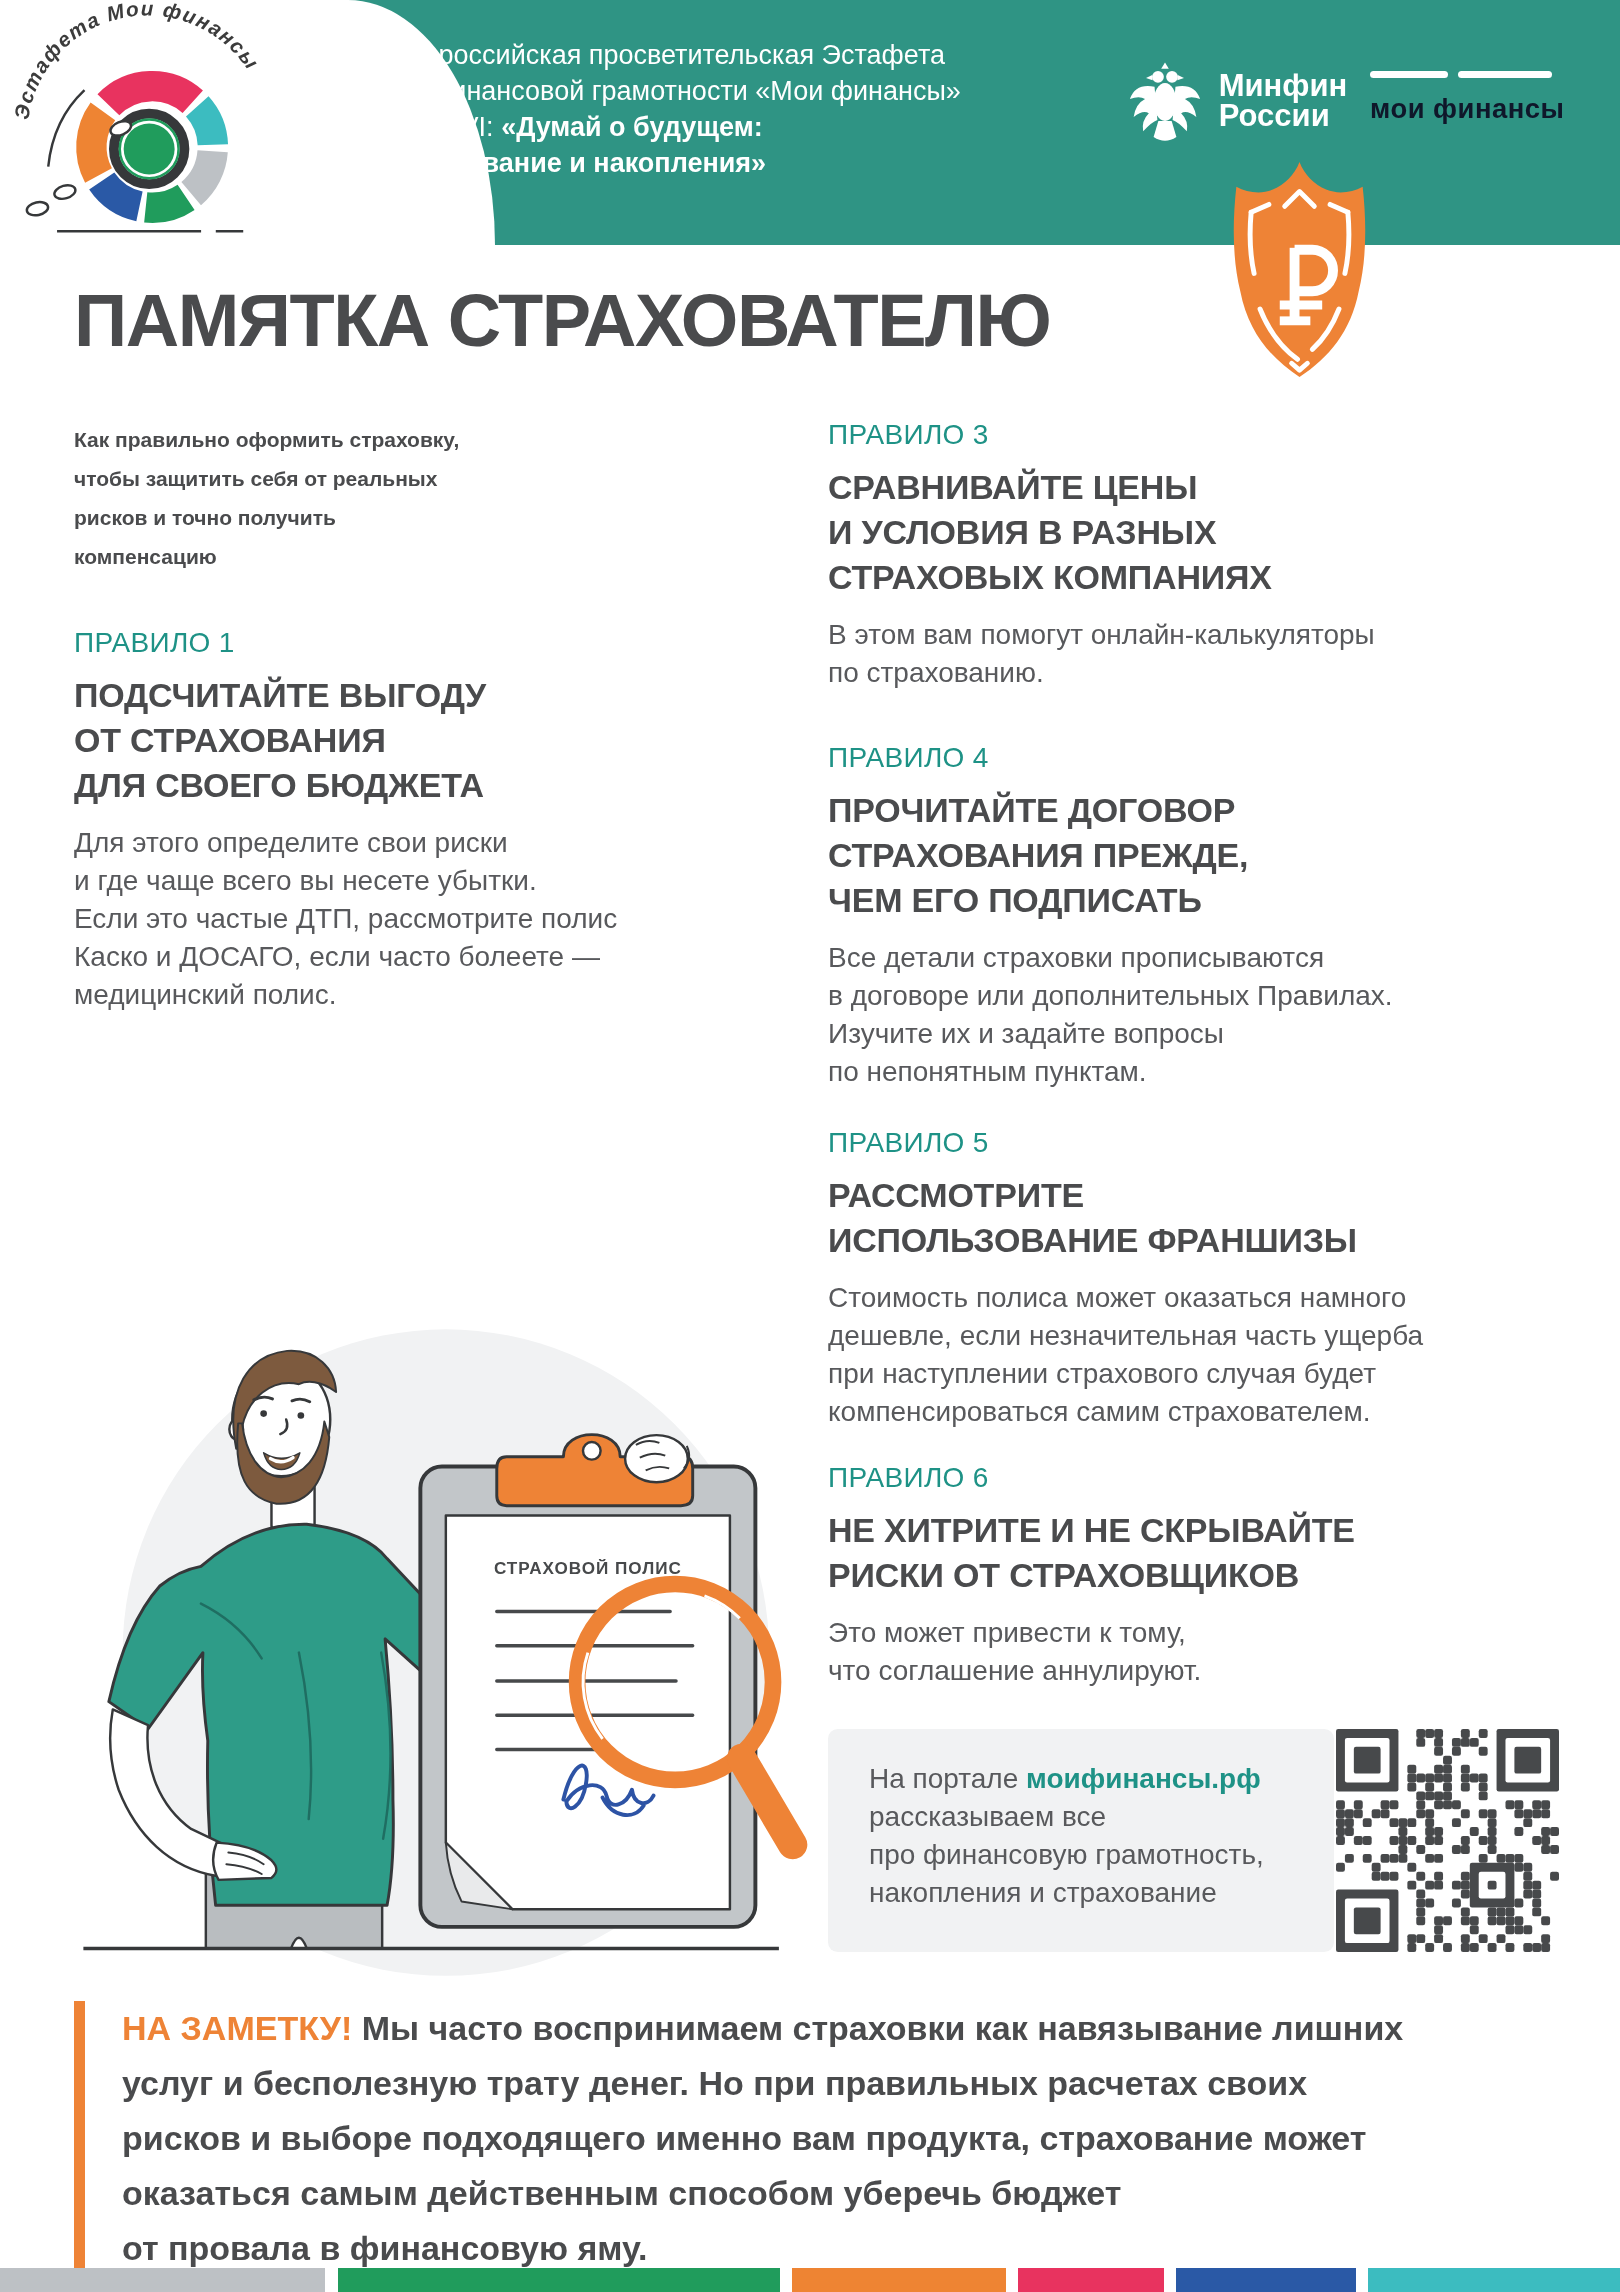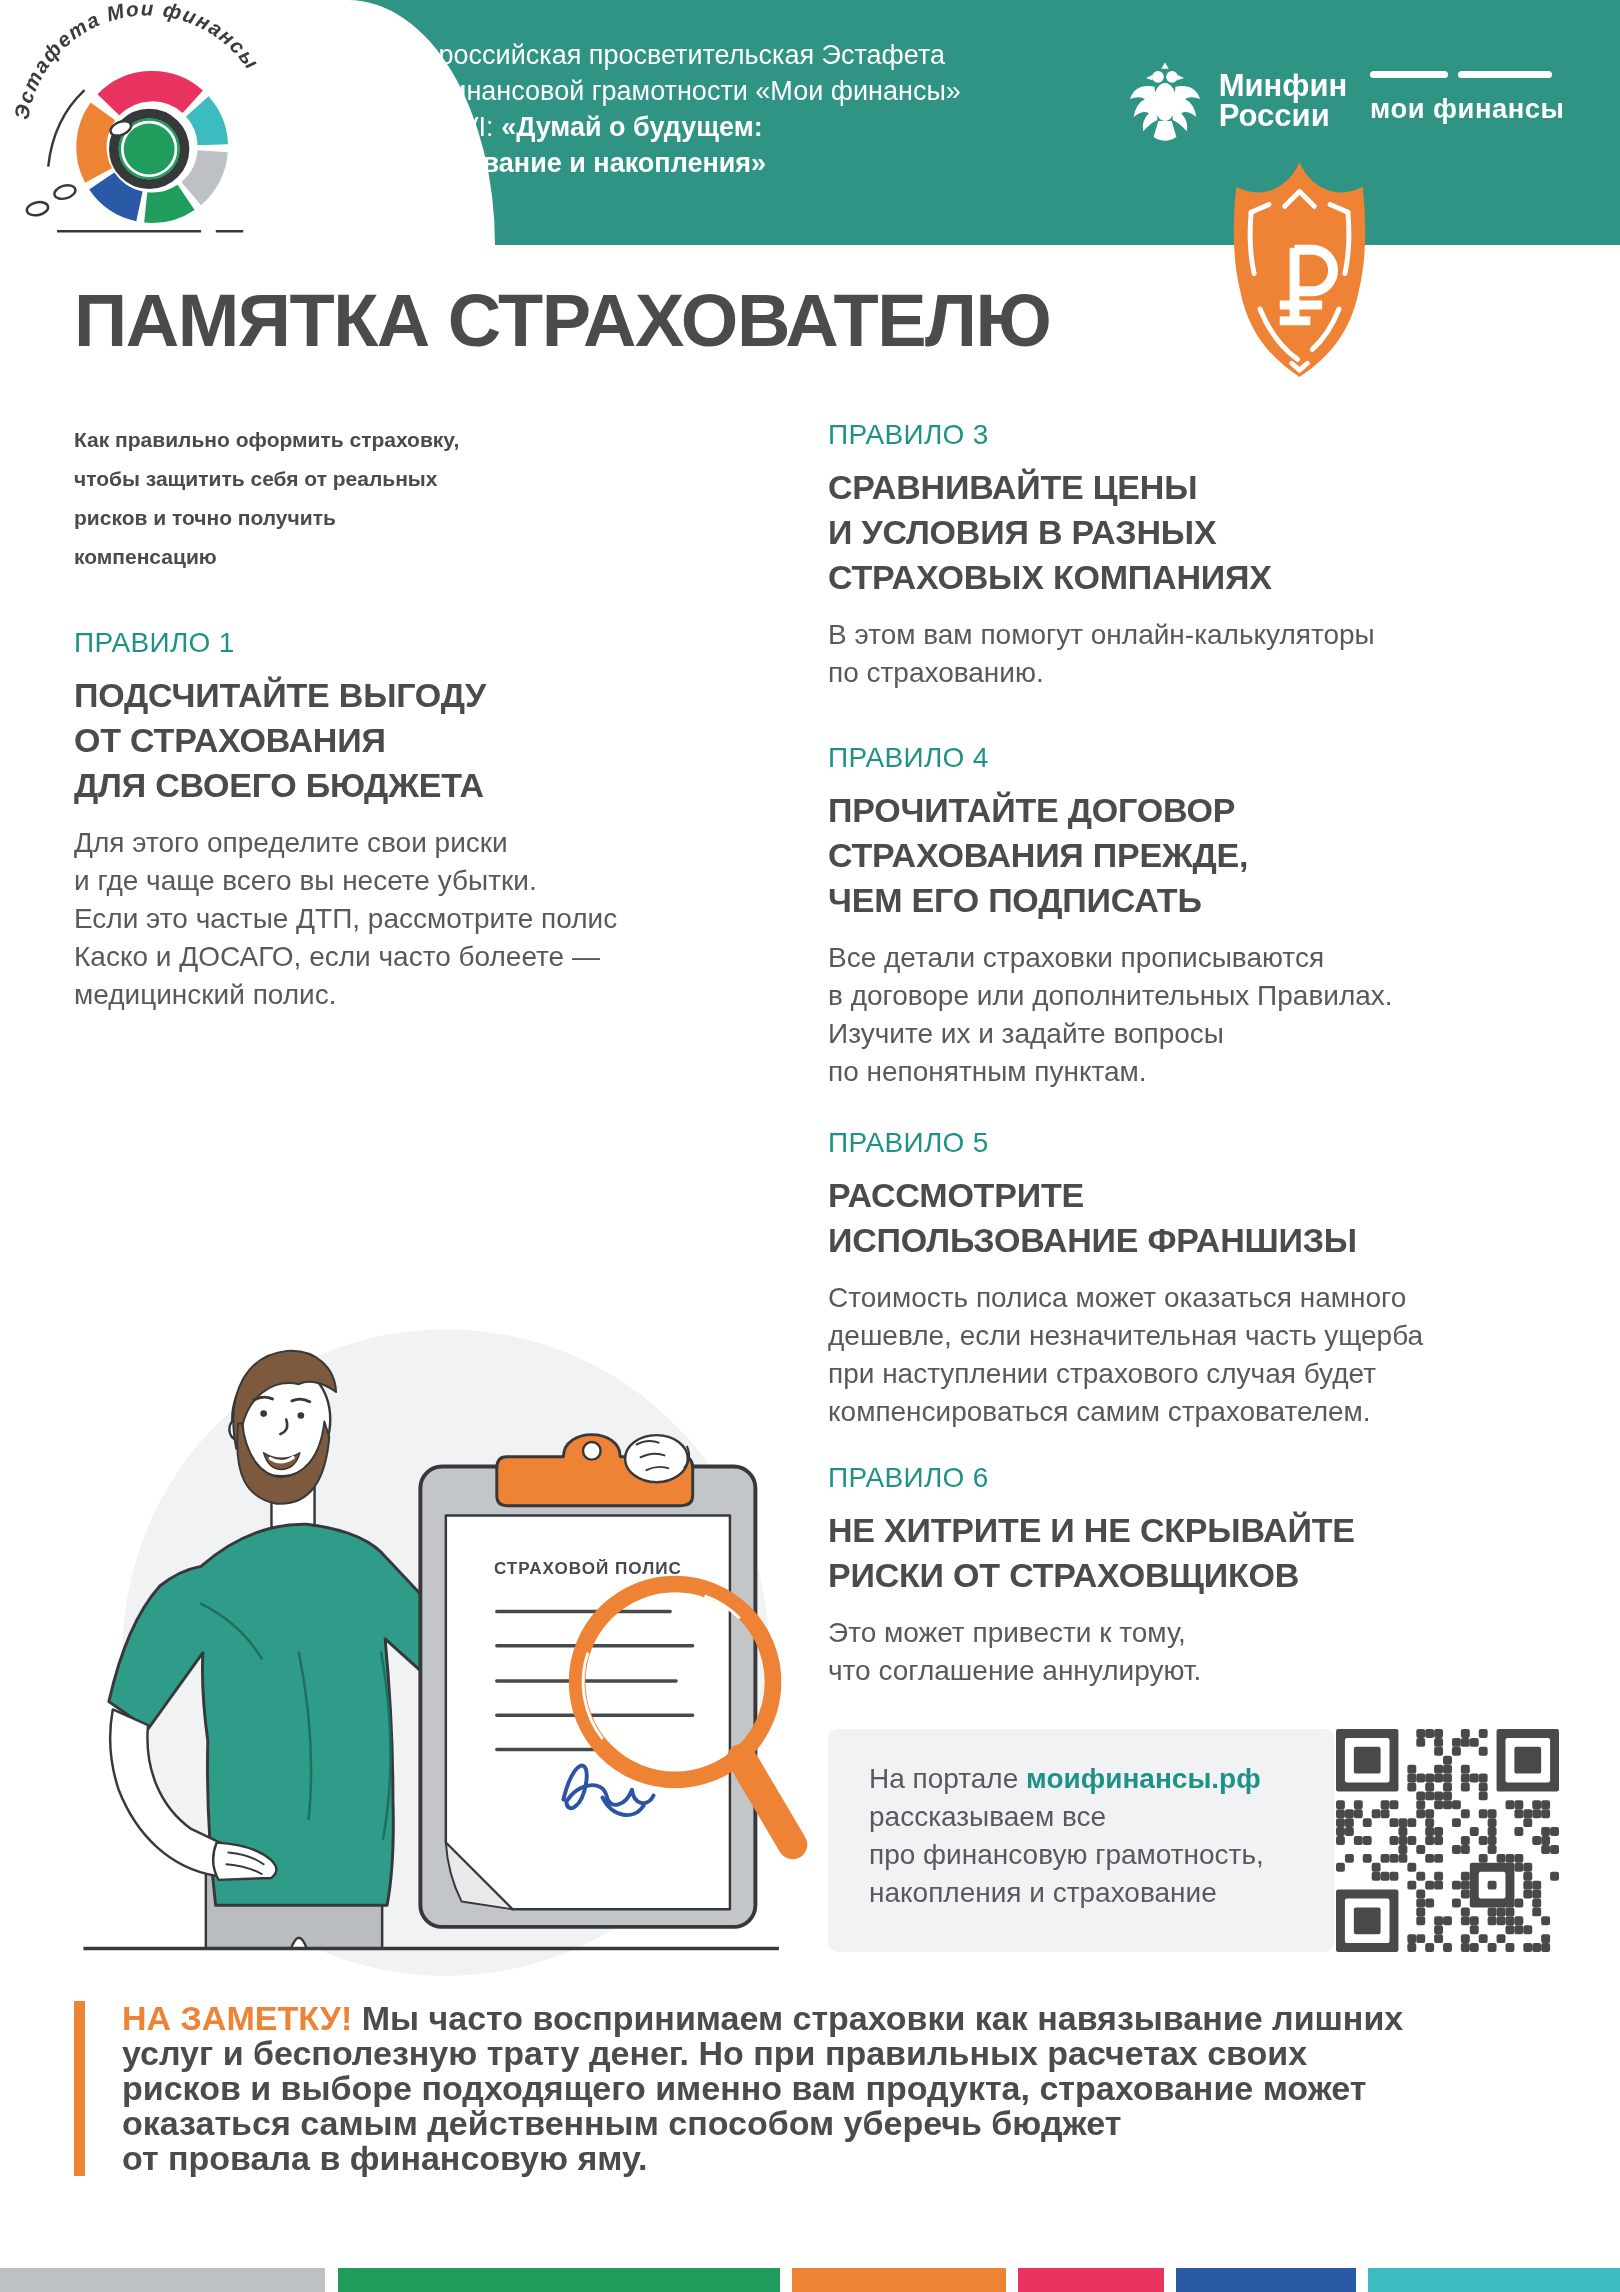--- a/index.html
+++ b/index.html
@@ -8,21 +8,21 @@
   .pre{white-space:pre-line;}
 
   
   .hdr{position:absolute;left:0;top:0;width:1620px;height:245px;background:var(--teal-header);}
   .blob{position:absolute;left:0;top:0;width:495px;height:245px;background:#fff;
         border-top-right-radius:147px 245px;}
   .hdr-text{position:absolute;left:392px;top:37px;color:#fff;font-size:27px;line-height:36px;font-weight:400;}
   .hdr-text b{font-weight:700;}
   .minfin{position:absolute;left:1127px;top:57px;display:flex;gap:15.7px;color:#fff;}
   .minfin-label{font-size:31px;font-weight:700;line-height:30px;padding-top:13.7px;}
-  .myfin{position:absolute;left:1370px;top:71px;color:#ffffff;}
+  .myfin{position:absolute;left:1370px;top:71px;color:#0f172a;}
   .myfin-bar{display:flex;gap:9.8px;margin-bottom:14.7px;}
   .myfin-bar span{height:6.9px;background:#fff;border-radius:3.9px;display:block;}
   .myfin-bar .b1{width:78px;}.myfin-bar .b2{width:94px;}
   .myfin-label{font-size:27.4px;font-weight:800;letter-spacing:0.5px;}
 
   .shield{position:absolute;left:1215px;top:159px;}
 
   
   .title{position:absolute;left:74px;top:278px;margin:0;font-size:74px;font-weight:800;
          letter-spacing:-1.5px;color:var(--title);}
@@ -45,21 +45,21 @@
   
   .qr-panel{position:absolute;left:828px;top:1729px;width:506px;height:223px;background:var(--panel);
             border-radius:9.8px;box-sizing:border-box;padding:31px 0 0 41px;
             font-size:28px;line-height:38px;color:var(--body);}
   .qr-panel .portal{color:var(--teal-accent);font-weight:800;}
   #qr{position:absolute;left:1336px;top:1729px;}
 
   
   .note{position:absolute;left:74px;top:2001px;width:1490px;box-sizing:border-box;
         border-left:11.8px solid var(--orange);padding-left:37px;
-        font-size:34px;font-weight:700;line-height:35px;color:var(--title);}
+        font-size:34px;font-weight:700;line-height:55px;color:var(--title);}
   .note .nlabel{color:var(--orange);font-weight:800;}
 
   
   .bars{position:absolute;left:0;bottom:0;width:1620px;height:25.5px;}
   .bar{position:absolute;bottom:0;height:25.5px;}
   #bar1{left:0;width:325px;background:var(--bar-gray);}
   #bar2{left:338px;width:442px;background:var(--bar-green);}
   #bar3{left:792px;width:214px;background:var(--bar-orange);}
   #bar4{left:1018px;width:146px;background:var(--bar-pink);}
   #bar5{left:1176px;width:180px;background:var(--bar-blue);}

